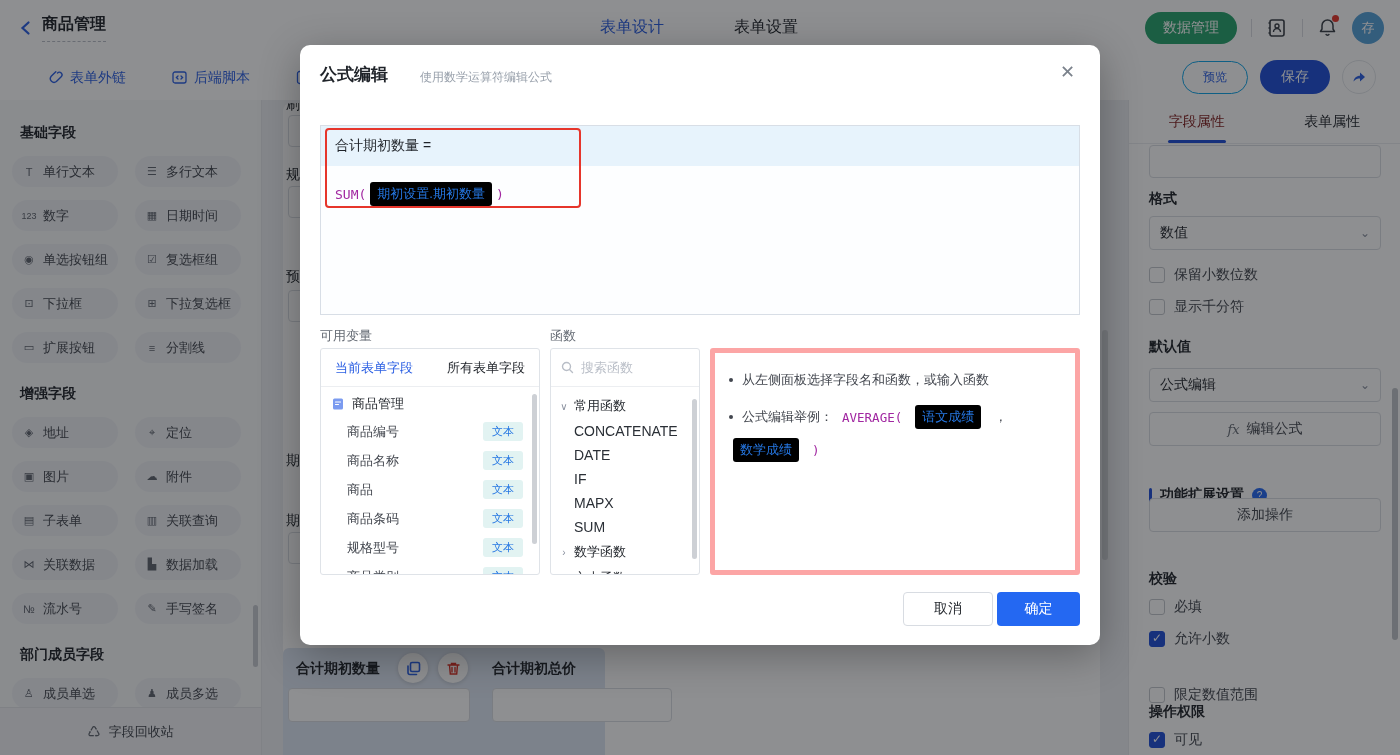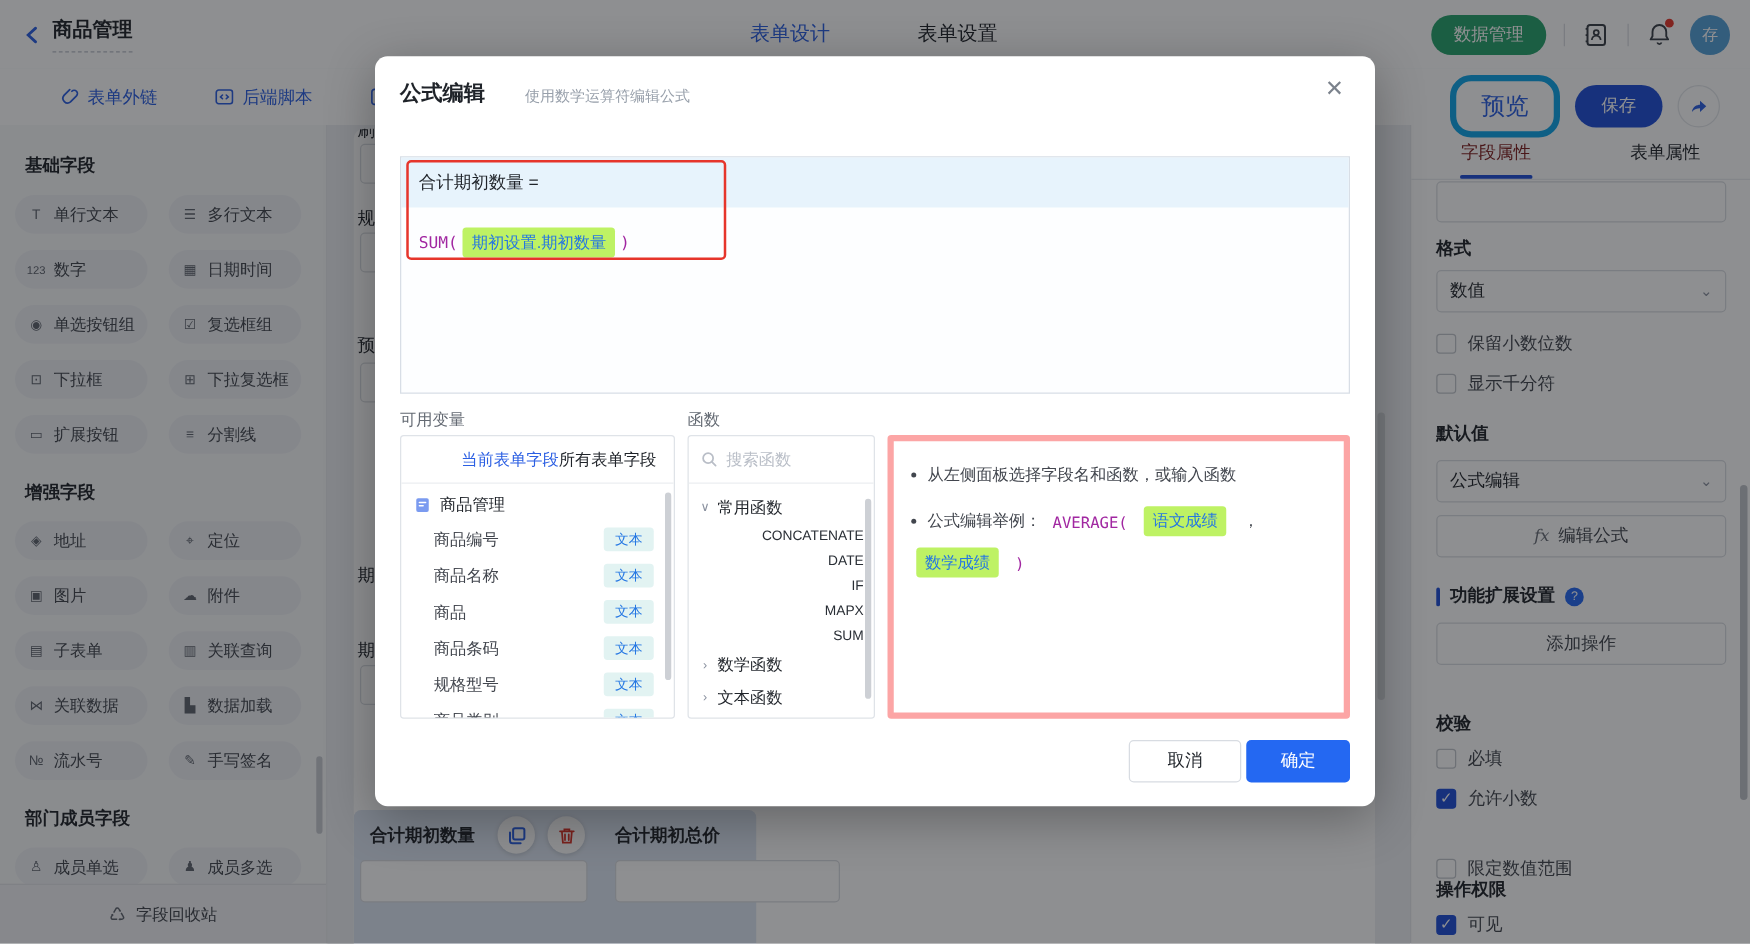--- a/index.html
+++ b/index.html
@@ -20,21 +20,21 @@
   .ic{display:inline-flex;align-items:center;justify-content:center;color:#3a3f47;}
   .bell-wrap{position:relative;}
   .bell-dot{position:absolute;right:-1px;top:-2px;width:7px;height:7px;border-radius:50%;background:#e6352b;}
   .avatar{width:32px;height:32px;border-radius:50%;background:#54a0d8;color:#fff;font-size:13px;display:flex;align-items:center;justify-content:center;cursor:pointer;}
 
   
   .toolbar{position:absolute;left:0;top:55px;width:1400px;height:45px;background:#fff;z-index:9;}
   .tool-links{position:absolute;left:48px;top:0;height:45px;display:flex;gap:46px;align-items:center;}
   .tool-link{display:flex;align-items:center;gap:7px;color:#2b5fe3;font-size:14px;cursor:pointer;}
   .tool-right{position:absolute;right:24px;top:5px;display:flex;gap:12px;align-items:center;}
-  .btn-preview{border:5px solid #0ea5e9;color:#2b5fe3;background:#fff;font-size:19px;padding:7px 20px;border-radius:17px;cursor:pointer;}
+  .btn-preview{border:1px solid #0ea5e9;color:#2b5fe3;background:#fff;font-size:12px;padding:7px 20px;border-radius:17px;cursor:pointer;}
   .btn-save{background:#1f4fd8;color:#fff;font-size:14px;padding:8px 21px;border-radius:17px;cursor:pointer;}
   .btn-share{width:34px;height:34px;border-radius:50%;background:#fff;border:1px solid #e3e6ea;display:flex;align-items:center;justify-content:center;cursor:pointer;}
 
   
   .sidebar{position:absolute;left:0;top:100px;width:262px;bottom:0;background:#f8f9fa;border-right:1px solid #e4e6ea;padding:18px 0 48px 12px;overflow:hidden;}
   .sec-title{font-size:14px;font-weight:bold;color:#1f2329;margin:6px 0 14px 8px;}
   .pill-grid{display:grid;grid-template-columns:106px 106px;column-gap:17px;row-gap:13px;margin-bottom:22px;}
   .pill{height:31px;background:#eef0f4;border-radius:16px;display:flex;align-items:center;gap:6px;padding:0 9px;cursor:pointer;}
   .pill .glyph{width:16px;font-size:11px;color:#5f646e;text-align:center;flex:none;}
   .pill .plabel{font-size:13px;color:#42464e;white-space:nowrap;}
@@ -66,56 +66,56 @@
   .insp-label{position:absolute;left:20px;font-size:14px;font-weight:bold;color:#1f2329;}
   .insp-select{position:absolute;left:20px;width:232px;height:34px;border:1px solid #dadde2;border-radius:4px;background:#fff;display:flex;align-items:center;justify-content:space-between;padding:0 10px;font-size:14px;color:#1f2329;cursor:pointer;}
   .chev-down{color:#8a919f;font-size:12px;}
   .cb-row{position:absolute;left:20px;display:flex;align-items:center;gap:9px;cursor:pointer;}
   .cb{width:16px;height:16px;border:1px solid #c3c7cd;border-radius:3px;background:#fff;flex:none;position:relative;}
   .cb.on{background:#1f4fd8;border-color:#1f4fd8;}
   .cb.on::after{content:"✓";position:absolute;left:2px;top:-1px;font-size:12px;color:#fff;}
   .cb-label{font-size:14px;color:#42464e;}
   .insp-btn{position:absolute;left:20px;width:232px;height:34px;border:1px solid #dadde2;border-radius:4px;background:#fff;display:flex;align-items:center;justify-content:center;gap:7px;font-size:14px;color:#42464e;cursor:pointer;}
   .fx{font-style:italic;font-family:"DejaVu Serif",serif;color:#6a6f78;font-size:13px;}
-  .ext-header{position:absolute;left:20px;display:flex;align-items:center;gap:8px;}
+  .ext-header{position:absolute;left:20px;display:flex;align-items:center;gap:8px;margin-top:18px;}
   .ext-bar{width:3px;height:15px;background:#1f4fd8;border-radius:2px;}
   .ext-title{font-size:14px;font-weight:bold;color:#1f2329;}
   .help-circle{width:15px;height:15px;border-radius:50%;background:#2468f2;color:#fff;font-size:10px;display:flex;align-items:center;justify-content:center;}
   .insp-scroll{position:absolute;right:2px;top:288px;width:6px;height:252px;background:#bfc3c9;border-radius:3px;}
 
   
   .overlay{position:absolute;inset:0;background:rgba(15,18,22,0.47);z-index:40;}
   .modal{position:absolute;left:300px;top:45px;width:800px;height:600px;background:#fff;border-radius:10px;box-shadow:0 10px 40px rgba(0,0,0,.3);z-index:50;}
   .m-title{position:absolute;left:20px;top:18px;font-size:17px;font-weight:bold;color:#1f2329;}
   .m-sub{position:absolute;left:120px;top:24px;font-size:12px;color:#98a0ab;}
   .m-close{position:absolute;right:25px;top:16px;font-size:18px;color:#7b828c;cursor:pointer;}
   .formula-box{position:absolute;left:20px;top:80px;width:760px;height:190px;border:1px solid #d8dee6;background:#fdfeff;}
   .formula-head{height:40px;background:#e7f3fc;display:flex;align-items:center;padding:0 14px;font-size:14px;color:#1f2329;}
   .formula-line{padding:16px 14px;font-family:"DejaVu Sans Mono",monospace;font-size:13px;color:#a127a1;display:flex;align-items:center;}
-  .chip{background:#bef264;color:#2577e3;border-radius:3px;padding:3px 7px;margin:0 4px;font-family:"Liberation Sans",sans-serif;font-size:13px;}
+  .chip{background:#000000;color:#2577e3;border-radius:3px;padding:3px 7px;margin:0 4px;font-family:"Liberation Sans",sans-serif;font-size:13px;}
   .red-box{position:absolute;left:25px;top:83px;width:256px;height:80px;border:2px solid #e6352b;border-radius:4px;pointer-events:none;}
   .m-seclabel{position:absolute;font-size:13px;color:#646a73;}
   .vars-panel{position:absolute;left:20px;top:303px;width:220px;height:227px;border:1px solid #dfe3e8;border-radius:3px;background:#fff;overflow:hidden;}
-  .vars-tabs{height:38px;border-bottom:1px solid #eceef1;display:flex;align-items:center;justify-content:flex-end;padding:0 14px;}
+  .vars-tabs{height:38px;border-bottom:1px solid #eceef1;display:flex;align-items:center;justify-content:space-between;padding:0 14px;}
   .vtab{font-size:13px;cursor:pointer;}
   .vtab.active{color:#2b5fe3;}
   .vtab.idle{color:#1f2329;}
   .tree-root{display:flex;align-items:center;gap:7px;padding:8px 10px 4px 10px;font-size:13px;color:#1f2329;cursor:pointer;}
   .doc-icon{width:14px;height:14px;flex:none;}
   .field-row{display:flex;align-items:center;justify-content:space-between;padding:5px 16px 5px 26px;cursor:pointer;}
   .field-name{font-size:13px;color:#42464e;}
   .type-pill{font-size:11px;color:#2577e3;background:#e2f3f2;border-radius:3px;padding:2px 9px;}
   .vars-scroll{position:absolute;right:2px;top:45px;width:5px;height:150px;background:#cdd0d5;border-radius:3px;}
   .func-panel{position:absolute;left:250px;top:303px;width:150px;height:227px;border:1px solid #dfe3e8;border-radius:3px;background:#fff;overflow:hidden;}
   .func-search{height:38px;border-bottom:1px solid #eceef1;display:flex;align-items:center;gap:7px;padding:0 10px;}
   .search-ph{font-size:13px;color:#b9bec7;}
   .func-tree{padding:6px 0;}
   .grp-row{display:flex;align-items:center;gap:5px;font-size:13px;color:#1f2329;padding:4px 8px;cursor:pointer;}
   .grp-chev{color:#8a919f;font-size:10px;width:10px;text-align:center;}
-  .fn-item{font-size:11px;color:#2a2f36;padding:4px 8px 4px 23px;cursor:pointer;text-align:right;}
+  .fn-item{font-size:14px;color:#2a2f36;padding:4px 8px 4px 23px;cursor:pointer;}
   .func-scroll{position:absolute;right:2px;top:50px;width:5px;height:160px;background:#cdd0d5;border-radius:3px;}
   .tips-panel{position:absolute;left:410px;top:303px;width:370px;height:227px;border:5px solid #fca5a5;border-radius:3px;background:#fff;padding:18px 14px;}
   .tip-line{display:flex;align-items:center;gap:9px;margin-bottom:16px;font-size:13px;color:#42464e;flex-wrap:wrap;}
   .tip-dot{width:4px;height:4px;border-radius:50%;background:#42464e;flex:none;}
   .purple{color:#a127a1;font-family:"DejaVu Sans Mono",monospace;font-size:12.5px;}
   .m-cancel{position:absolute;left:603px;top:547px;width:90px;height:34px;border:1px solid #d8dce2;border-radius:4px;background:#fff;font-size:14px;color:#1f2329;display:flex;align-items:center;justify-content:center;cursor:pointer;}
   .m-ok{position:absolute;left:697px;top:547px;width:83px;height:34px;border-radius:4px;background:#2468f2;font-size:14px;color:#fff;display:flex;align-items:center;justify-content:center;cursor:pointer;}
 </style>
 </head>
 <body>

